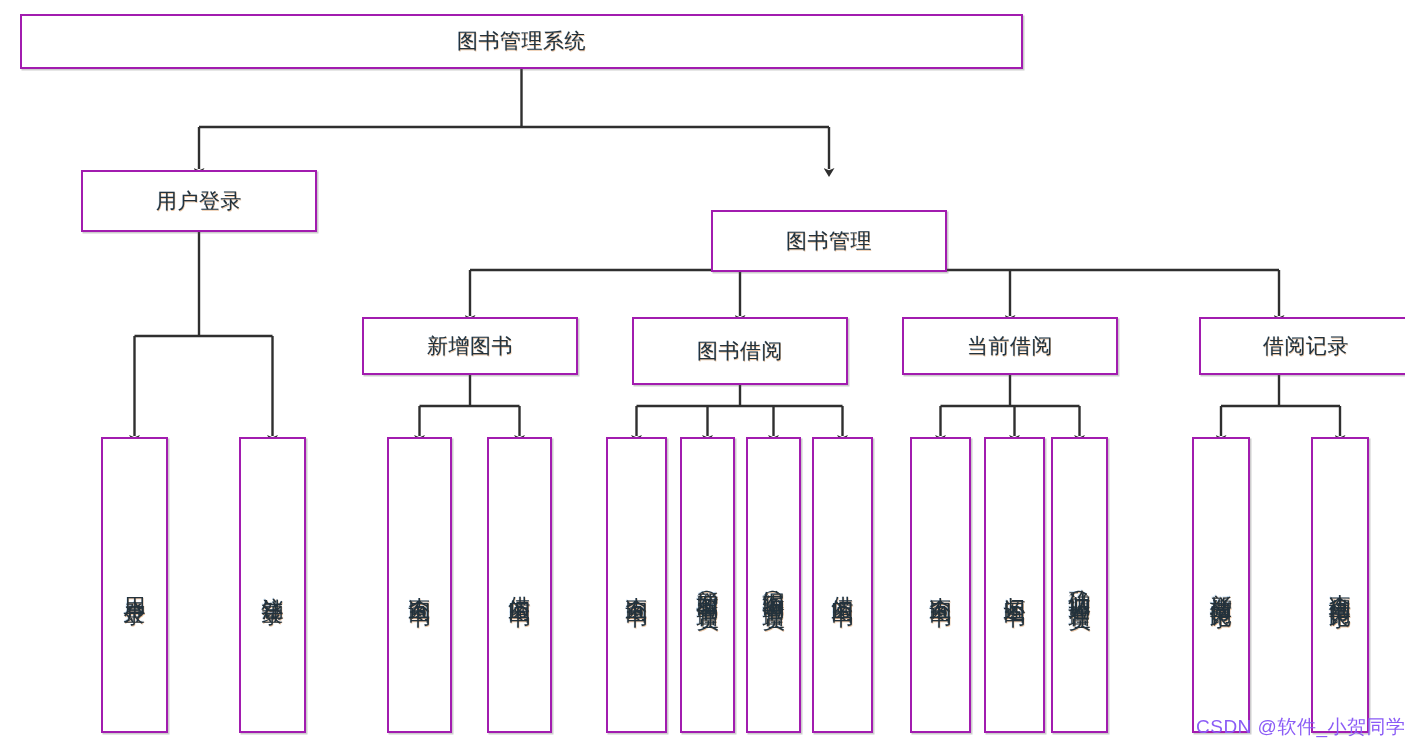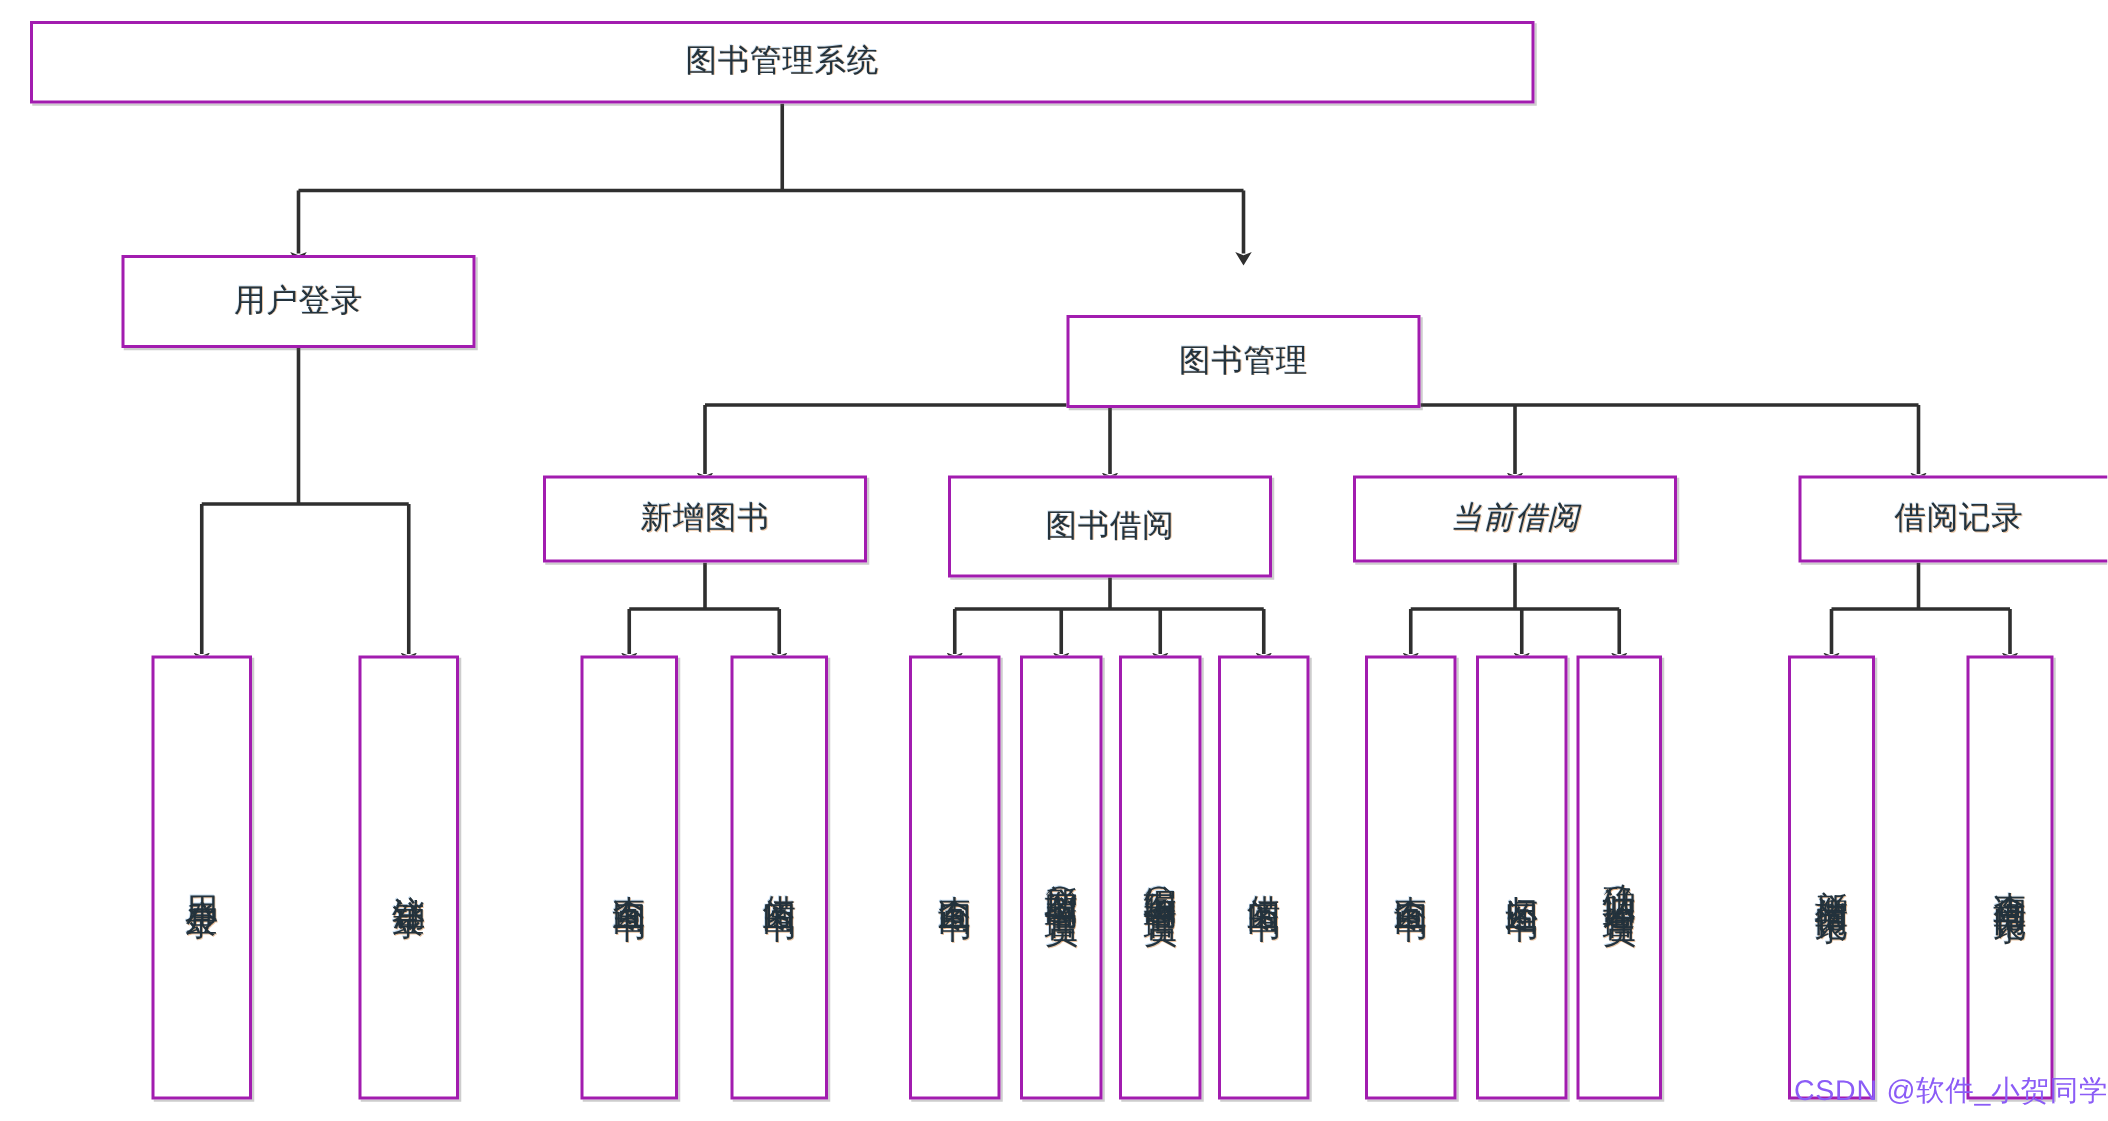--- a/index.html
+++ b/index.html
@@ -116,21 +116,21 @@
       </div>
       <div class="node-box" style="left: 711px; top: 170px; width: 236px; height: 62px; margin-top: 40px;">
         <span class="node-label">图书管理</span>
       </div>
       <div class="node-box" style="left: 362px; top: 317px; width: 216px; height: 58px;">
         <span class="node-label">新增图书</span>
       </div>
       <div class="node-box" style="left: 632px; top: 317px; width: 216px; height: 68px;">
         <span class="node-label">图书借阅</span>
       </div>
-      <div class="node-box" style="left: 902px; top: 317px; width: 216px; height: 58px; font-style: italic;">
+      <div class="node-box" style="left: 902px; top: 317px; width: 216px; height: 58px;">
         <span class="node-label">当前借阅</span>
       </div>
       <div class="node-box" style="left: 1172px; top: 317px; width: 214px; height: 58px; margin-left: 27px;">
         <span class="node-label">借阅记录</span>
       </div>
       <div class="node-box vertical" style="left: 101px; top: 437px; width: 67px; height: 296px;">
         <span class="node-label">用户登录</span>
       </div>
       <div class="node-box vertical" style="left: 239px; top: 437px; width: 67px; height: 296px;">
         <span class="node-label">注销登录</span>

